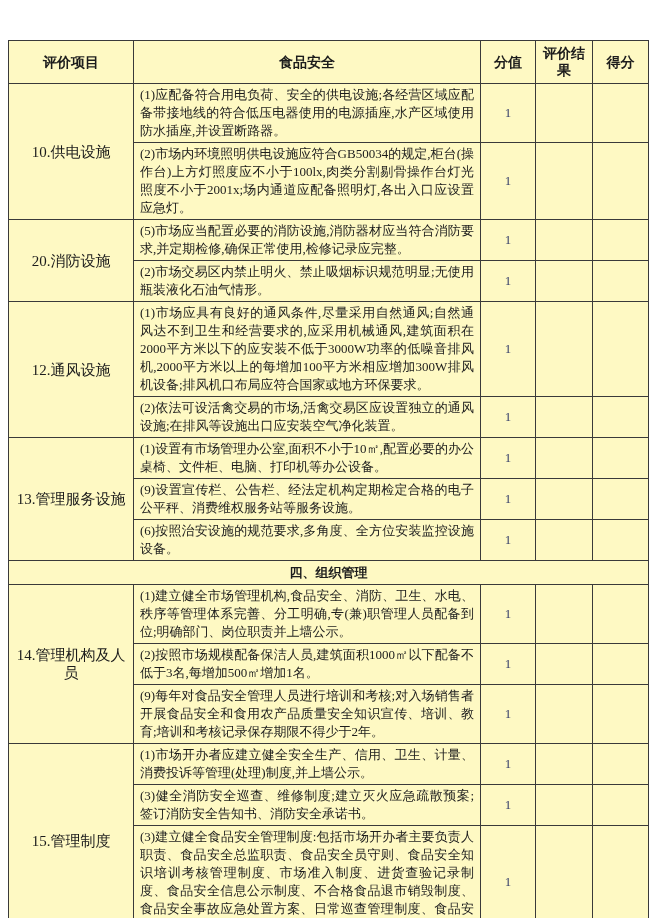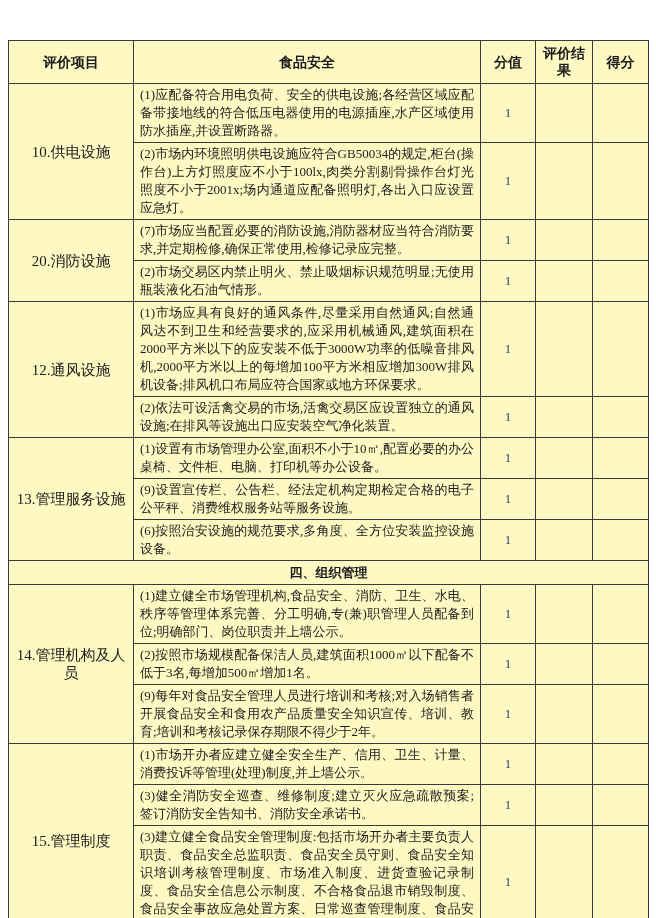--- a/index.html
+++ b/index.html
@@ -100,21 +100,21 @@
     </tr>
     <tr>
       <td class="content-cell">(2)市场内环境照明供电设施应符合GB50034的规定,柜台(操作台)上方灯照度应不小于100lx,肉类分割剔骨操作台灯光照度不小于2001x;场内通道应配备照明灯,各出入口应设置应急灯。</td>
       <td class="score-cell">1</td>
       <td class="result-cell"></td>
       <td class="gain-cell"></td>
     </tr>
 
     <tr>
       <td class="item-cell" rowspan="2">20.消防设施</td>
-      <td class="content-cell">(7)市场应当配置必要的消防设施,消防器材应当符合消防要求,并定期检修,确保正常使用,检修记录应完整。</td>
+      <td class="content-cell">(5)市场应当配置必要的消防设施,消防器材应当符合消防要求,并定期检修,确保正常使用,检修记录应完整。</td>
       <td class="score-cell">1</td>
       <td class="result-cell"></td>
       <td class="gain-cell"></td>
     </tr>
     <tr>
       <td class="content-cell">(2)市场交易区内禁止明火、禁止吸烟标识规范明显;无使用瓶装液化石油气情形。</td>
       <td class="score-cell">1</td>
       <td class="result-cell"></td>
       <td class="gain-cell"></td>
     </tr>

